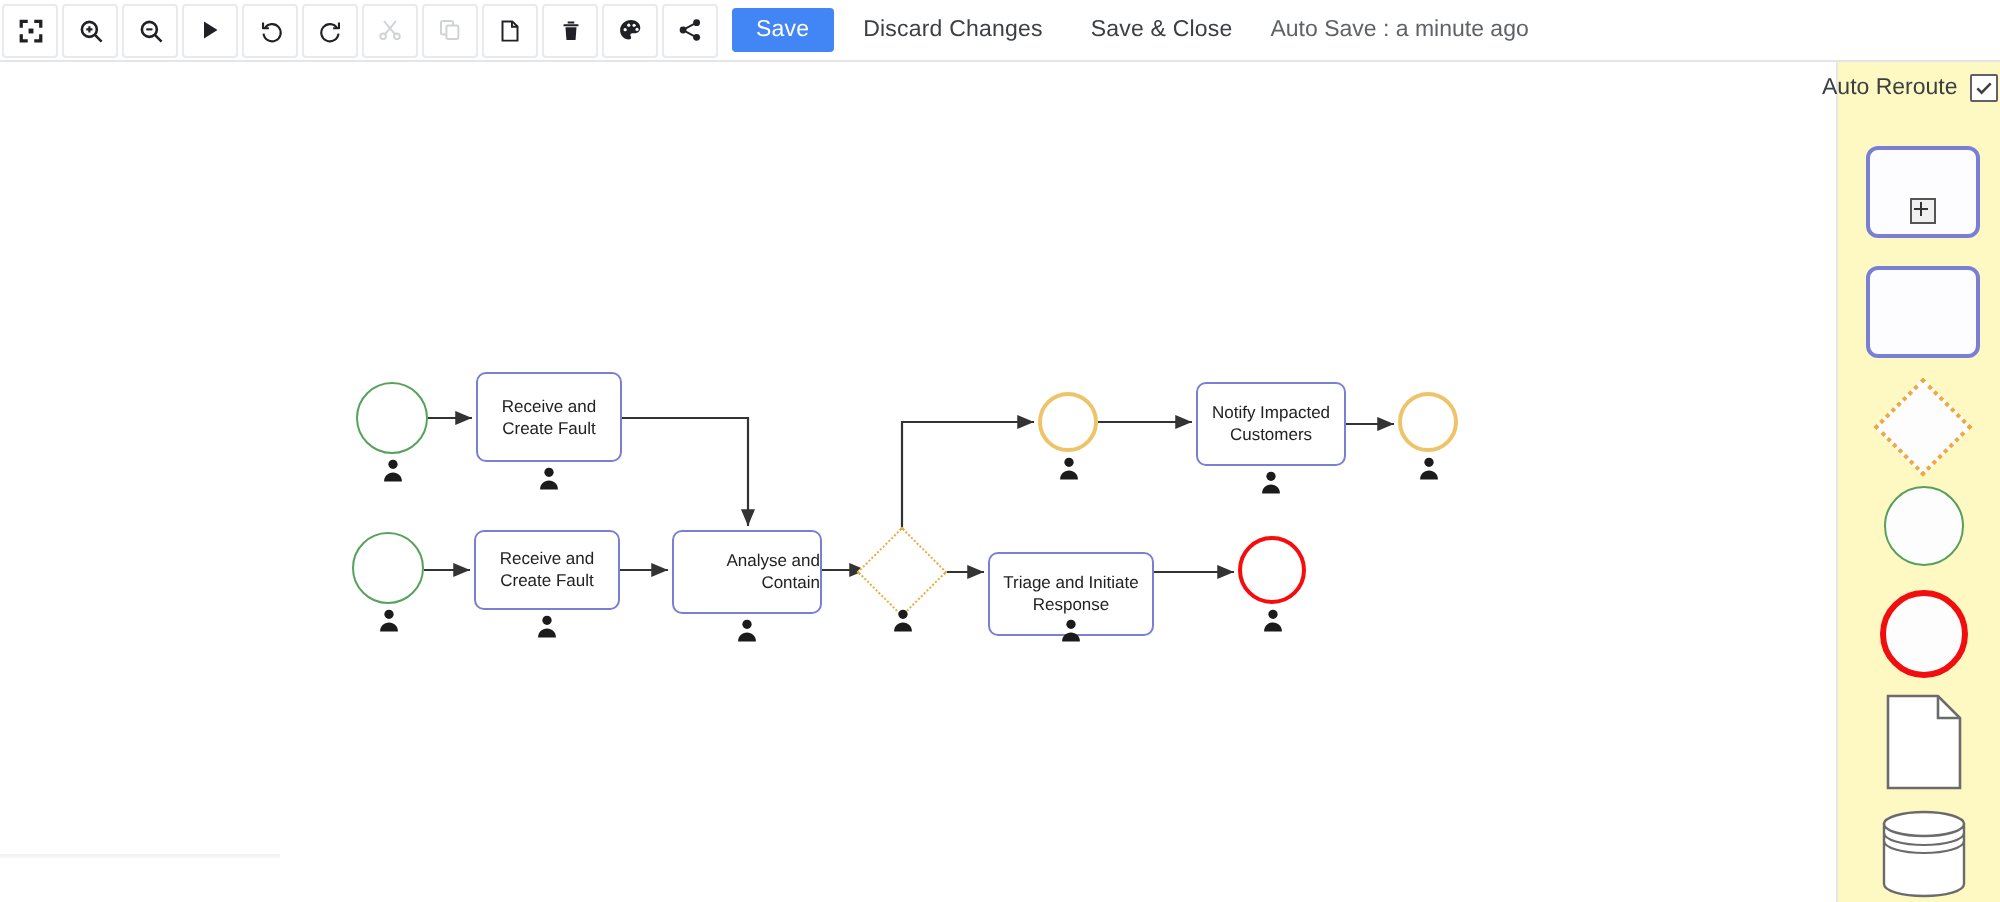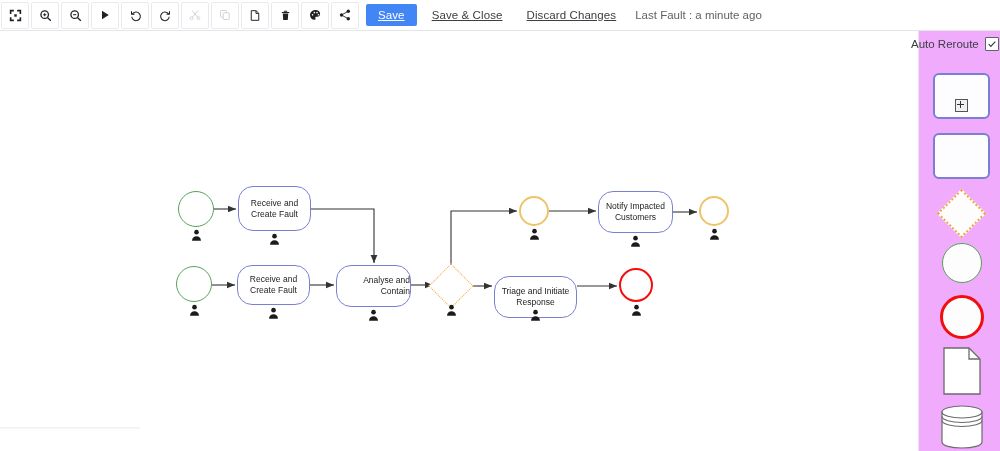--- a/index.html
+++ b/index.html
@@ -39,21 +39,20 @@
     display:flex;align-items:center;
     padding:0 9px;
     margin-left:6px;
     font-size:11.5px;
     border-radius:2px;
     background:#ffffff;
     color:#3c4043;
     cursor:pointer;
     white-space:nowrap;
     letter-spacing:.1px;
-    text-decoration:underline;
   }
   .txtbtn.primary{
     background:#4285f4;color:#ffffff;font-weight:400;
     padding:0 12px;
   }
   #lastsave{
     margin-left:10px;font-size:11.5px;color:#5f6368;white-space:nowrap;
   }
 
   
@@ -66,21 +65,21 @@
     background:#f1f1f1;
   }
   #canvas-fold2{
     position:absolute;left:0;top:397px;width:140px;height:1px;
     background:#f7f7f7;
   }
 
   
   #palette{
     position:absolute;left:918px;top:31px;width:82px;height:420px;
-    background:#f0abfc;
+    background:#fef9c3;
     border-left:1px solid #e6e6e6;
     box-sizing:border-box;
     text-align:center;
   }
   #auto-reroute{
     position:absolute;left:-8px;top:6px;
     display:flex;align-items:center;gap:6px;
     font-size:11.5px;color:#3c4043;white-space:nowrap;
   }
   #auto-reroute .cb{
@@ -118,21 +117,21 @@
     border:1.6px solid #58a05a;background:#fcfdfc;
   }
   .pal-circle-red{
     width:38px;height:38px;border-radius:50%;
     border:3px solid #f20e0e;background:#fdfdfd;
   }
 
   
   .node{position:absolute;}
   .task{
-    border:1.4px solid #7b7fd4;border-radius:15px;background:#ffffff;
+    border:1.4px solid #7b7fd4;border-radius:5px;background:#ffffff;
     display:flex;align-items:center;justify-content:center;
     text-align:center;font-size:8.5px;line-height:1.25;color:#222;
     box-sizing:border-box;
   }
   .ev{border-radius:50%;box-sizing:border-box;background:#fff;}
   .ev.start{border:1.6px solid #56a25a;}
   .ev.inter{border:2.6px solid #edc46a;}
   .ev.end{border:2.8px solid #f50d0d;}
   .gate{
     width:32px;height:32px;border:1.6px dotted #f0a93c;background:#fff;
@@ -236,23 +235,23 @@
   <div class="tbtn">
     <svg width="12" height="12" viewBox="0 0 16 16" fill="currentColor">
       <circle cx="12.4" cy="3.1" r="2.3"></circle>
         <circle cx="3.4" cy="8" r="2.3"></circle>
       <circle cx="12.4" cy="12.9" r="2.3"></circle>
       <path d="M5.2 6.9l5.6-3M5.2 9.1l5.6 3" stroke="currentColor" stroke-width="1.2"></path>
     </svg>
   </div>
 
   <div class="txtbtn primary">Save</div>
+  <div class="txtbtn">Discard Changes</div>
   <div class="txtbtn">Save &amp; Close</div>
-  <div class="txtbtn">Discard Changes</div>
-  <div id="lastsave">Last Fault : a minute ago</div>
+  <div id="lastsave">Auto Save : a minute ago</div>
 </div>
 
 <div id="canvas">
 
   <svg id="edges">
     <defs>
       <marker id="arr" markerWidth="9" markerHeight="9" refX="7.6" refY="3.2" orient="auto">
         <path d="M0,0 L7.6,3.2 L0,6.4 z" fill="#333"></path>
       </marker>
     </defs>

